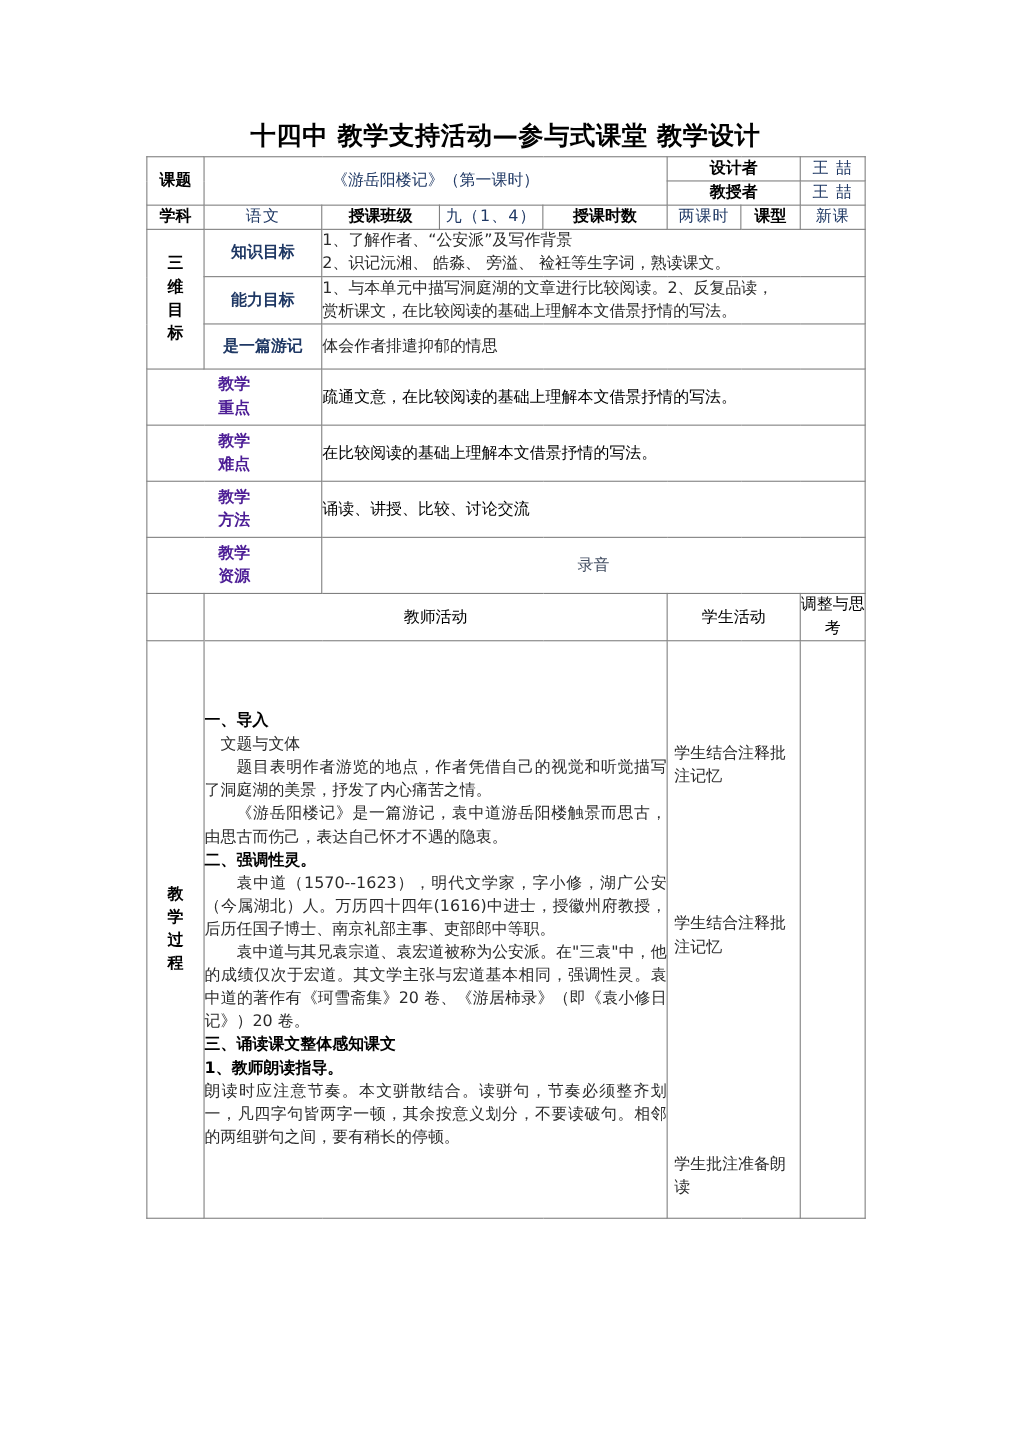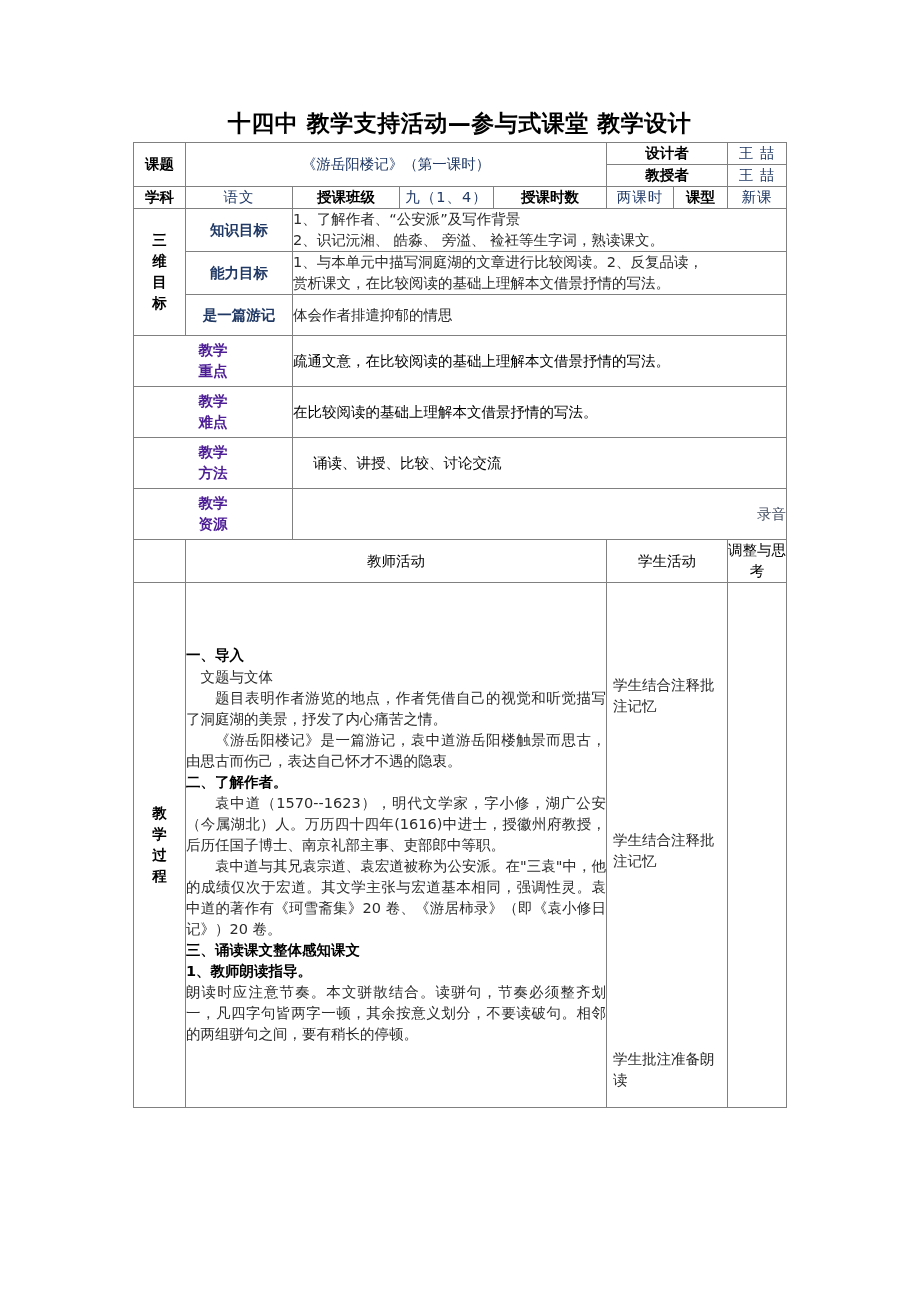--- a/index.html
+++ b/index.html
@@ -123,21 +123,21 @@
   }
   .goal-text {
     text-align: left;
     color: #2a2a2a;
     font-size: 13.5px;
     line-height: 1.52;
     padding: 3px 4px 3px 6px;
     vertical-align: top;
   }
   .res-text {
-    text-align: right;
+    text-align: center;
     color: #444f63;
     font-size: 13.5px;
     line-height: 1.5;
     padding: 4px 4px 4px 6px;
     vertical-align: top;
   }
 
   .colhead {
     text-align: center;
     font-weight: normal;
@@ -260,21 +260,21 @@
         <span>难点</span>
       </td>
       <td class="body-text" colspan="6" style="height:50px;">在比较阅读的基础上理解本文借景抒情的写法。</td>
     </tr>
 
     <tr>
       <td class="vlabel-wide" colspan="2">
         <span>教学</span>
         <span>方法</span>
       </td>
-      <td class="body-text" colspan="6" style="height:50px;padding-left:20px;">诵读、讲授、比较、讨论交流</td>
+      <td class="body-text" colspan="6" style="height:50px;">诵读、讲授、比较、讨论交流</td>
     </tr>
 
     <tr>
       <td class="vlabel-wide" colspan="2">
         <span>教学</span>
         <span>资源</span>
       </td>
       <td class="res-text" colspan="6" style="height:50px;">录音</td>
     </tr>
 
@@ -291,21 +291,21 @@
         <span>学</span>
         <span>过</span>
         <span>程</span>
       </td>
 
       <td class="proc-cell" colspan="4" style="height:524px;">
         <p class="hd">一、导入</p>
         <p class="sub">文题与文体</p>
         <p class="ind">题目表明作者游览的地点，作者凭借自己的视觉和听觉描写了洞庭湖的美景，抒发了内心痛苦之情。</p>
         <p class="ind">《游岳阳楼记》是一篇游记，袁中道游岳阳楼触景而思古，由思古而伤己，表达自己怀才不遇的隐衷。</p>
-        <p class="hd">二、了解作者。</p>
+        <p class="hd">二、强调性灵。</p>
         <p class="ind">袁中道（1570--1623），明代文学家，字小修，湖广公安（今属湖北）人。万历四十四年(1616)中进士，授徽州府教授，后历任国子博士、南京礼部主事、吏部郎中等职。</p>
         <p class="ind">袁中道与其兄袁宗道、袁宏道被称为公安派。在"三袁"中，他的成绩仅次于宏道。其文学主张与宏道基本相同，强调性灵。袁中道的著作有《珂雪斋集》20 卷、《游居柿录》（即《袁小修日记》）20 卷。</p>
         <p class="hd">三、诵读课文整体感知课文</p>
         <p class="hd">1、教师朗读指导。</p>
         <p class="flat">朗读时应注意节奏。本文骈散结合。读骈句，节奏必须整齐划一，凡四字句皆两字一顿，其余按意义划分，不要读破句。相邻的两组骈句之间，要有稍长的停顿。</p>
       </td>
 
       <td class="stu-cell" colspan="2">
         <div class="stu-note" style="top:92px;">学生结合注释批注记忆</div>
         <div class="stu-note" style="top:247px;">学生结合注释批注记忆</div>

